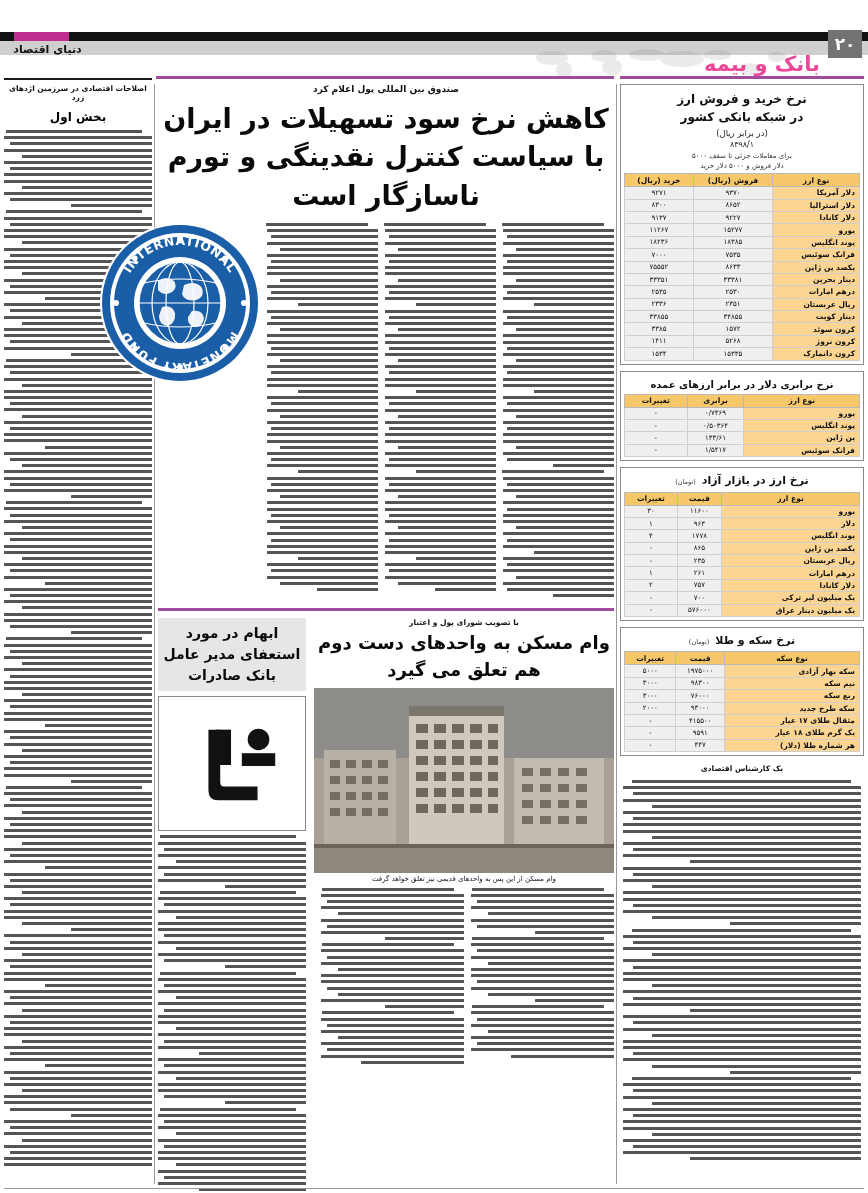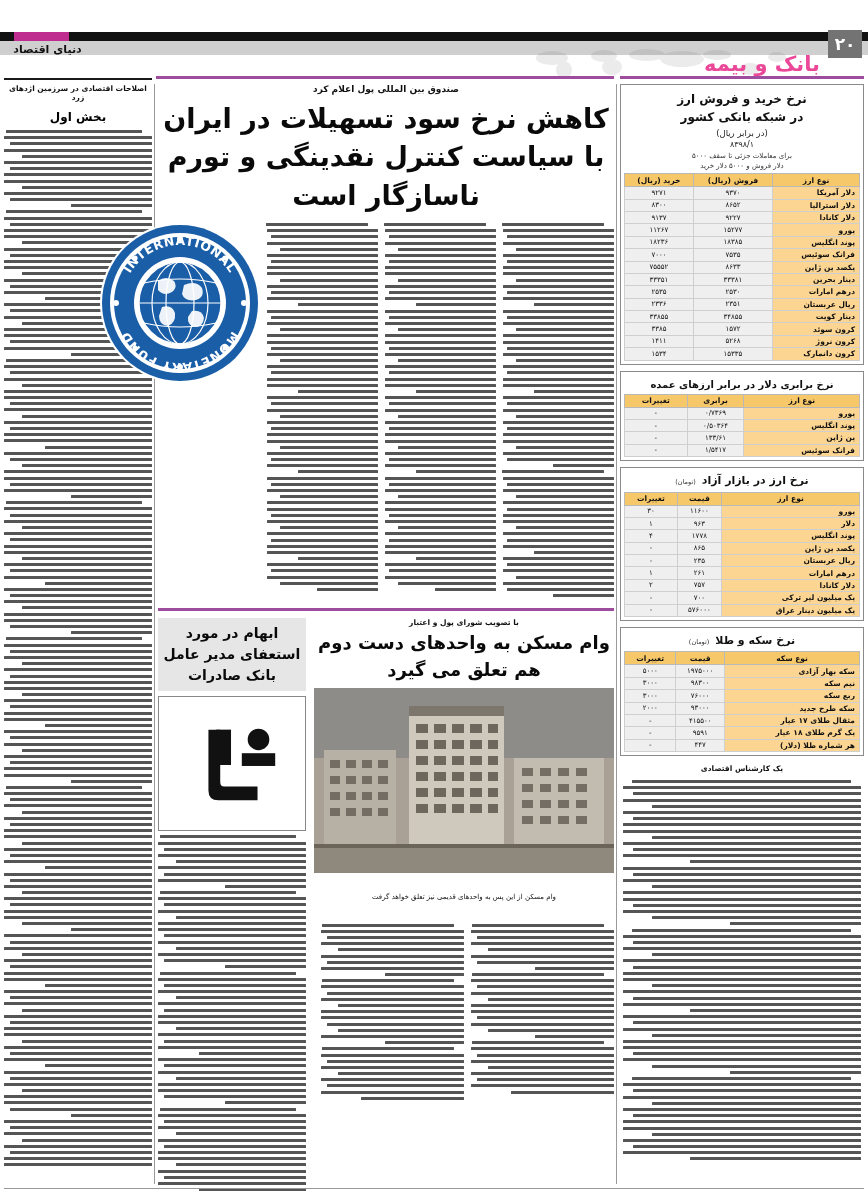--- a/index.html
+++ b/index.html
@@ -121,21 +121,21 @@
     width:160px; height:160px; border-radius:50%;
     background:#ffffff; border:none; position:relative; overflow:hidden;
   }
   .bankphoto {
     width:100%; height:185px; background:#b9b0a4; position:relative; overflow:hidden;
   }
   .bank-logo-box {
     width:100%; height:135px; background:#ffffff; border:1px solid #888;
     display:flex; align-items:center; justify-content:center; position:relative;
   }
-  .caption { font-size:7px; color:#111; direction:rtl; text-align:center; padding:20px 0; }
+  .caption { font-size:7px; color:#111; direction:rtl; text-align:center; padding:2px 0; }
 
   .spacer4 { height:4px; }
   .spacer6 { height:6px; }
   .spacer8 { height:8px; }
 </style>
 </head>
 <body>
 
 <div class="page">
 

